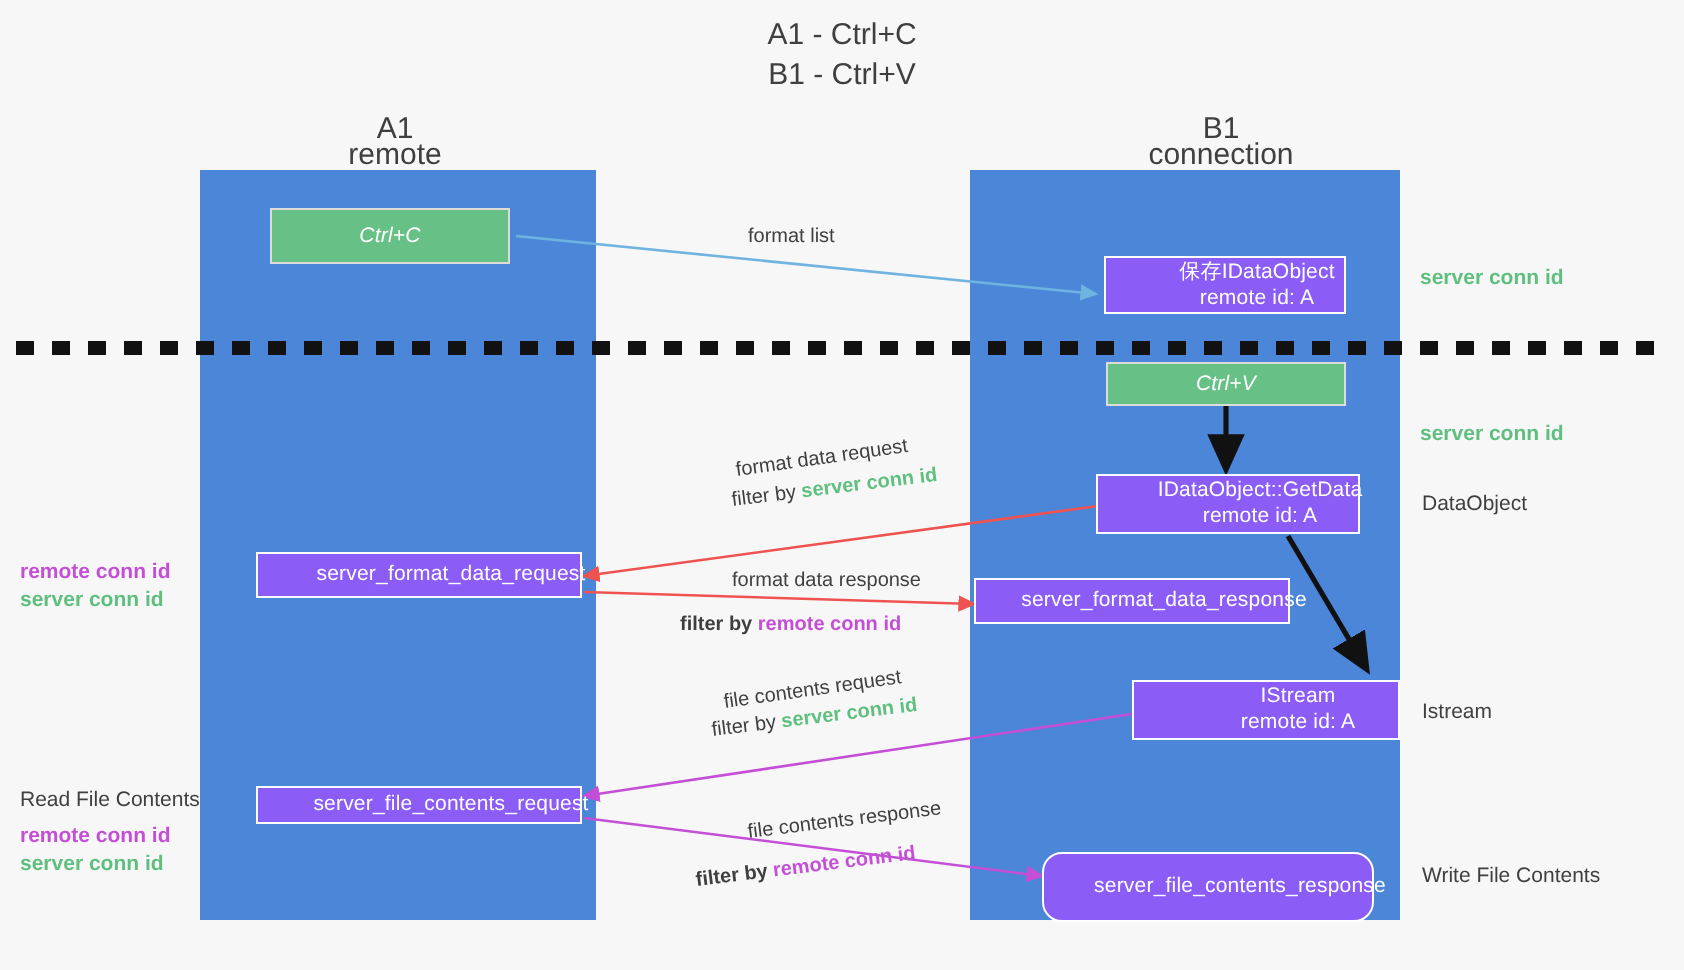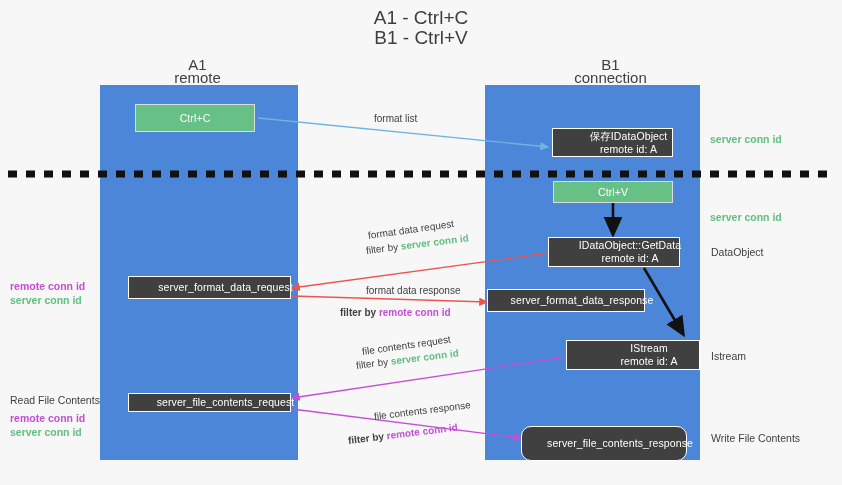--- a/index.html
+++ b/index.html
@@ -12,21 +12,21 @@
     position:relative;
   }
   #stage{position:absolute;left:0;top:0;width:842px;height:485px;}
 
   .abs{position:absolute;}
 
   
   .title{
     left:0;top:8px;width:842px;
     text-align:center;
-    font-size:19px;line-height:20px;
+    font-size:15px;line-height:20px;
     color:#3f3f3f;
   }
 
   
   .lane-head{
     text-align:center;font-size:15px;line-height:13px;color:#3f3f3f;
   }
   .lane-head .ln2{display:block;}
 
   
@@ -40,22 +40,22 @@
     position:absolute;
     box-sizing:border-box;
     display:flex;flex-direction:column;
     align-items:center;justify-content:center;
     color:#ffffff;
     font-size:10.5px;line-height:13px;
     text-align:center;
     border:1px solid rgba(255,255,255,.55);
     letter-spacing:.1px;
   }
-  .box.green{background:#67c187;border-color:#dcdcdc;}
-  .box.orange{background:#404040;border-color:#ffffff;padding-left:32px;}
+  .box.green{background:#67c187;border-color:#dcdcdc;font-style:italic;}
+  .box.orange{background:#8b5cf6;border-color:#ffffff;padding-left:32px;}
   .box .l2{display:block;}
 
   
   .elabel{
     position:absolute;
     font-size:10px;line-height:13px;
     color:#3f3f3f;
     white-space:nowrap;
   }
   .elabel.rot-up{transform:rotate(-8deg);transform-origin:left center;}

